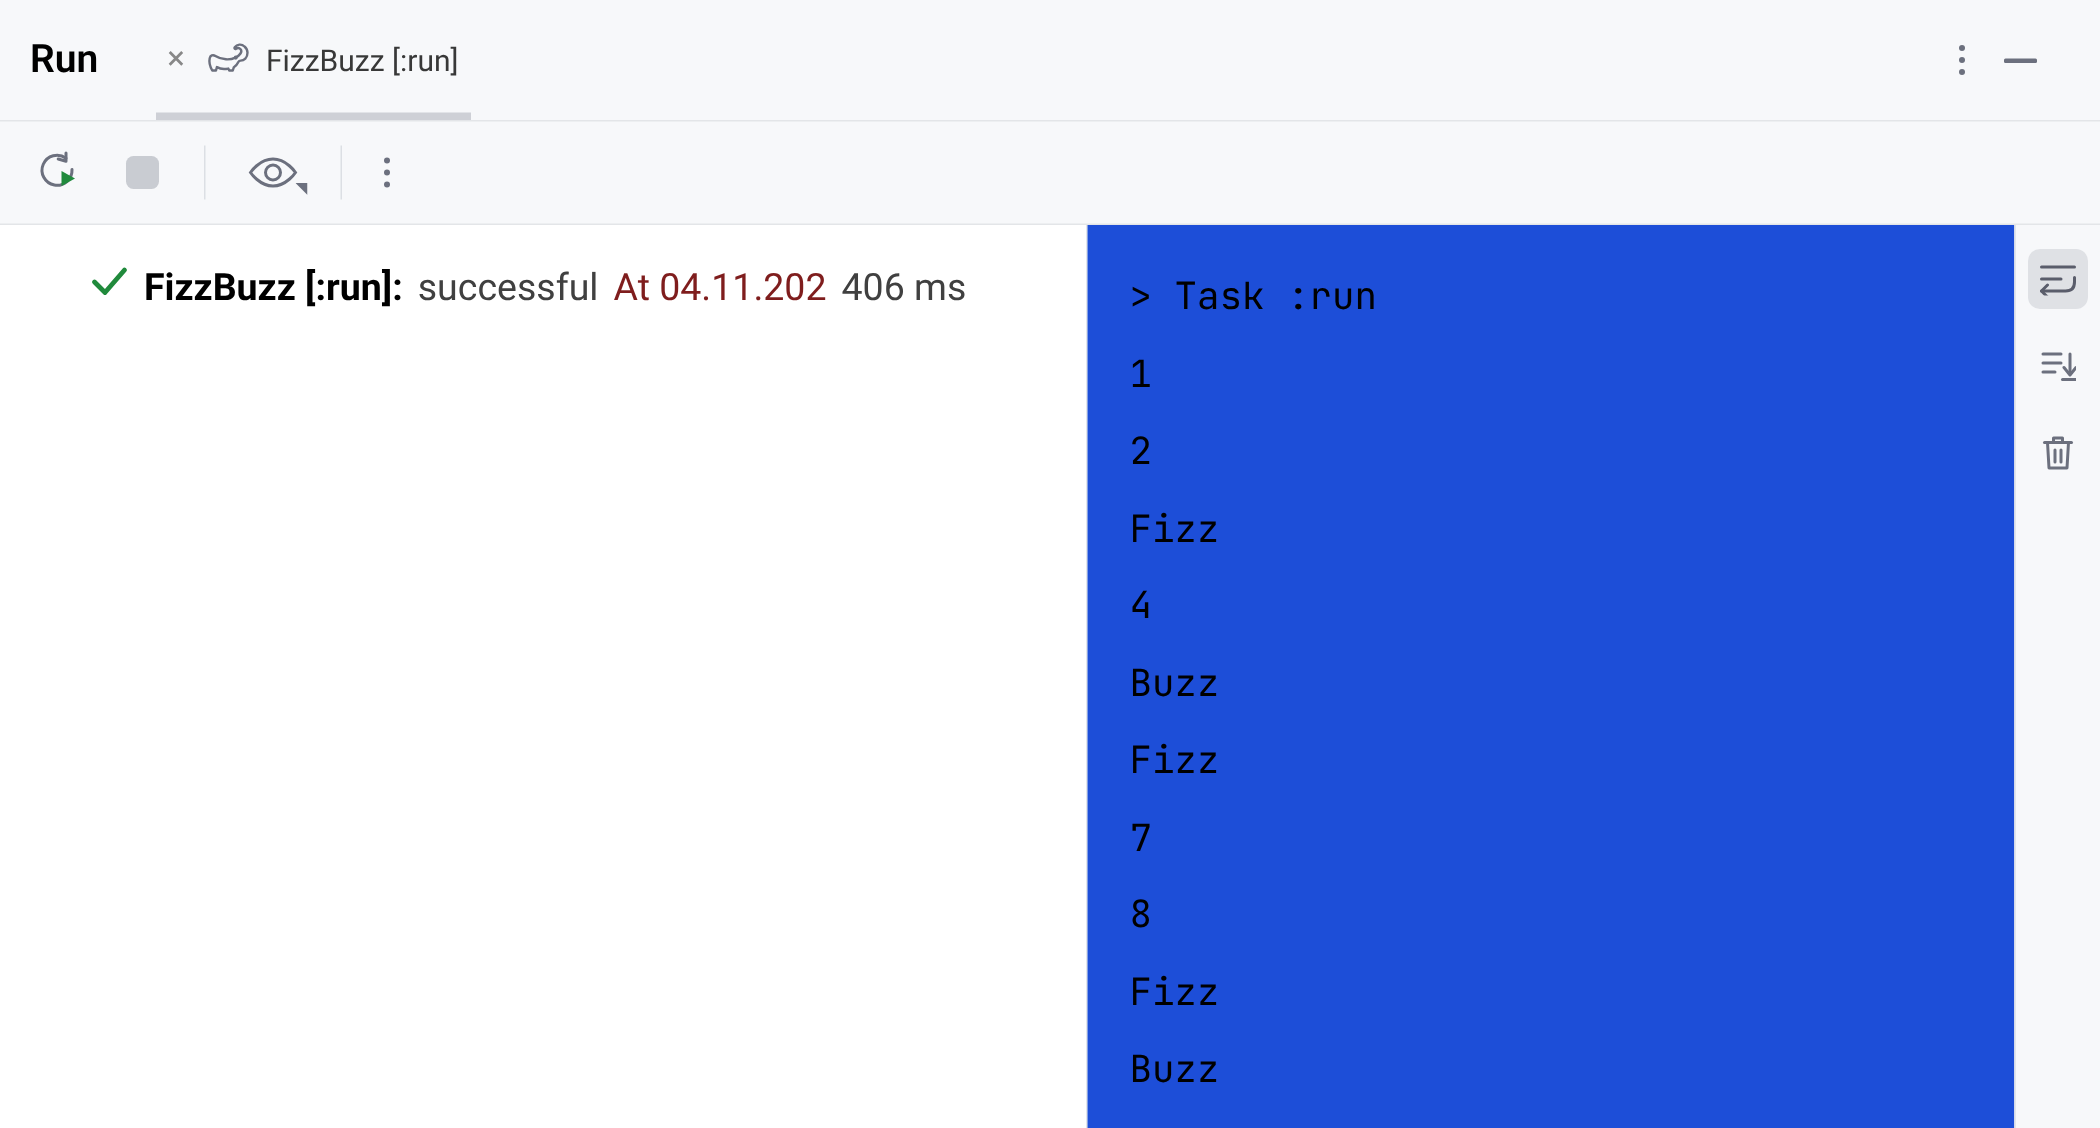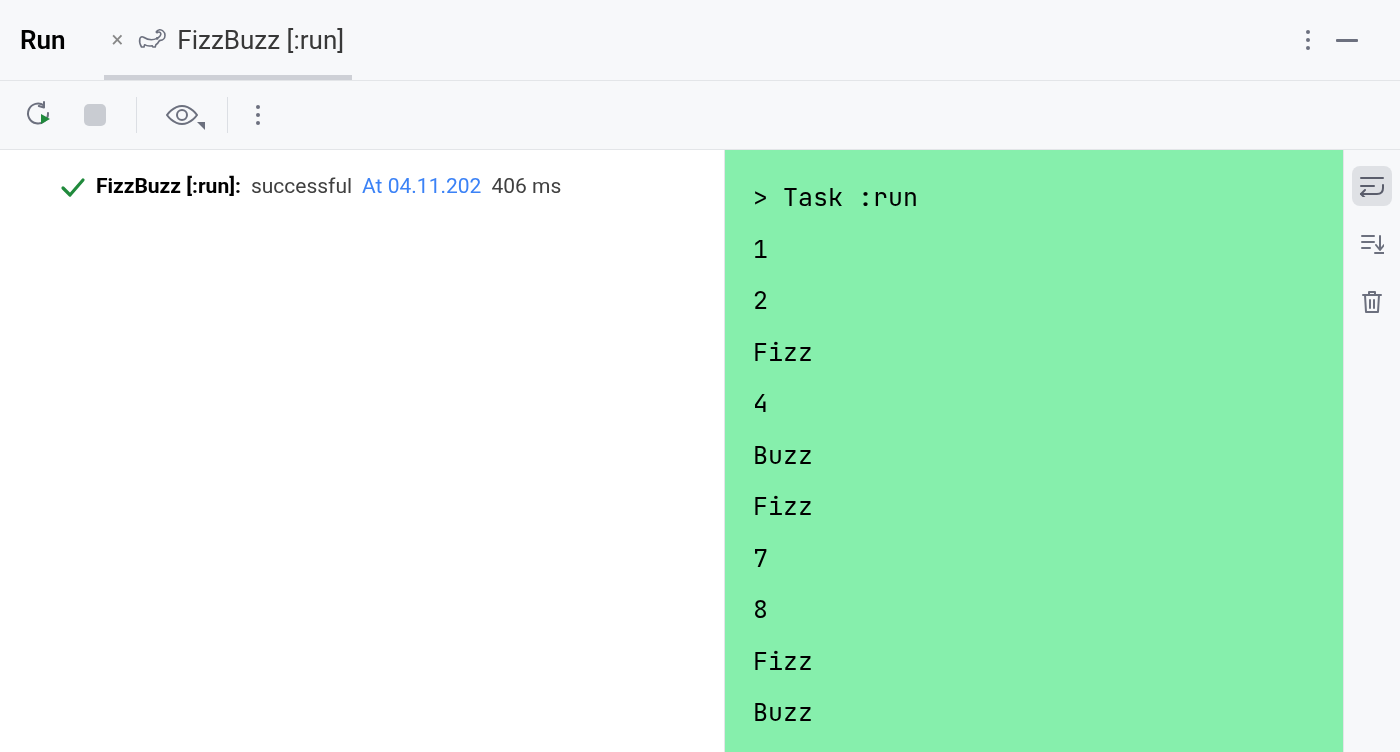--- a/index.html
+++ b/index.html
@@ -33,21 +33,21 @@
     }
     .tab-close {
       color: #888;
       font-size: 22px;
       margin-right: 14px;
       cursor: pointer;
       line-height: 1;
     }
     .tab-icon svg { display: block; }
     .tab-label {
-      font-size: 26px;
+      font-size: 20px;
       color: #383838;
       margin-left: 10px;
     }
     .tab-underline {
       position: absolute;
       bottom: 0;
       left: 0;
       right: 0;
       height: 5px;
       background: #ced0d6;
@@ -99,34 +99,34 @@
       height: calc(752px - 80px - 1px - 68px - 1px);
     }
     .left-panel {
       width: 725px;
       background: #ffffff;
       padding: 24px 10px 10px 60px;
       border-right: 1px solid #e3e5e8;
     }
     .status-row {
       display: flex;
-      align-items: flex-start;
+      align-items: flex-end;
       gap: 10px;
-      font-size: 21px;
+      font-size: 25px;
       white-space: nowrap;
       overflow: hidden;
     }
     .check-icon { color: #208a3c; flex-shrink: 0; }
     .run-name { font-weight: 700; color: #000; }
     .status-text { color: #404040; }
-    .date-text { color: #3b82f6; overflow: hidden; text-overflow: clip; }
+    .date-text { color: #7f1d1d; overflow: hidden; text-overflow: clip; }
     .duration-text { color: #404040; flex-shrink: 0; }
     .right-panel {
       flex: 1;
-      background: #86efac;
+      background: #1d4ed8;
       padding: 22px 0 0 28px;
       font-family: "JetBrains Mono", "SF Mono", Menlo, Consolas, monospace;
       font-size: 25px;
       line-height: 2.06;
       color: #000;
       overflow: hidden;
     }
     .console-line { white-space: pre; }
     .side-gutter {
       width: 57px;

